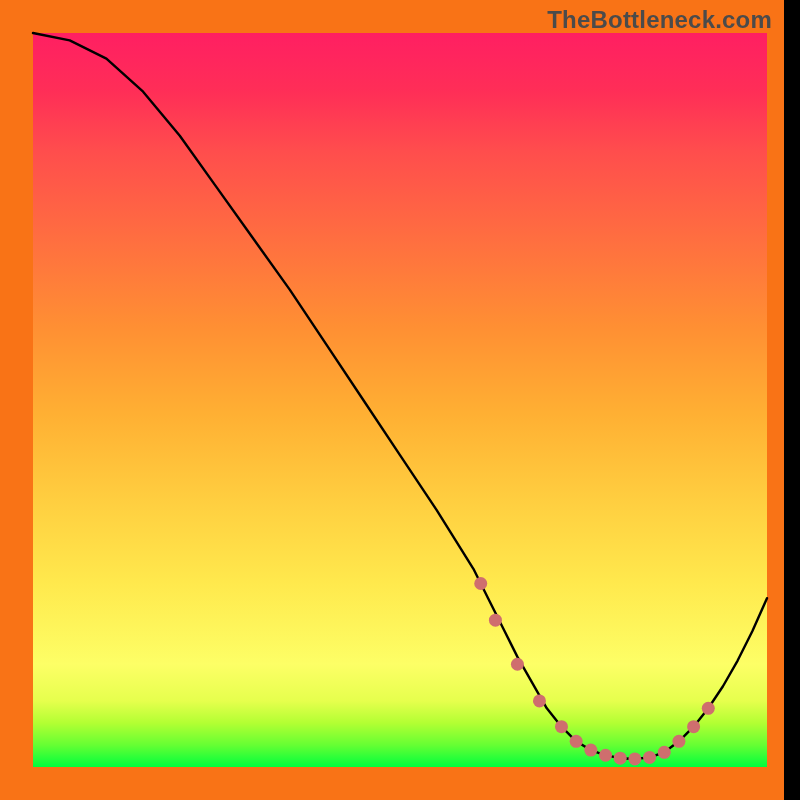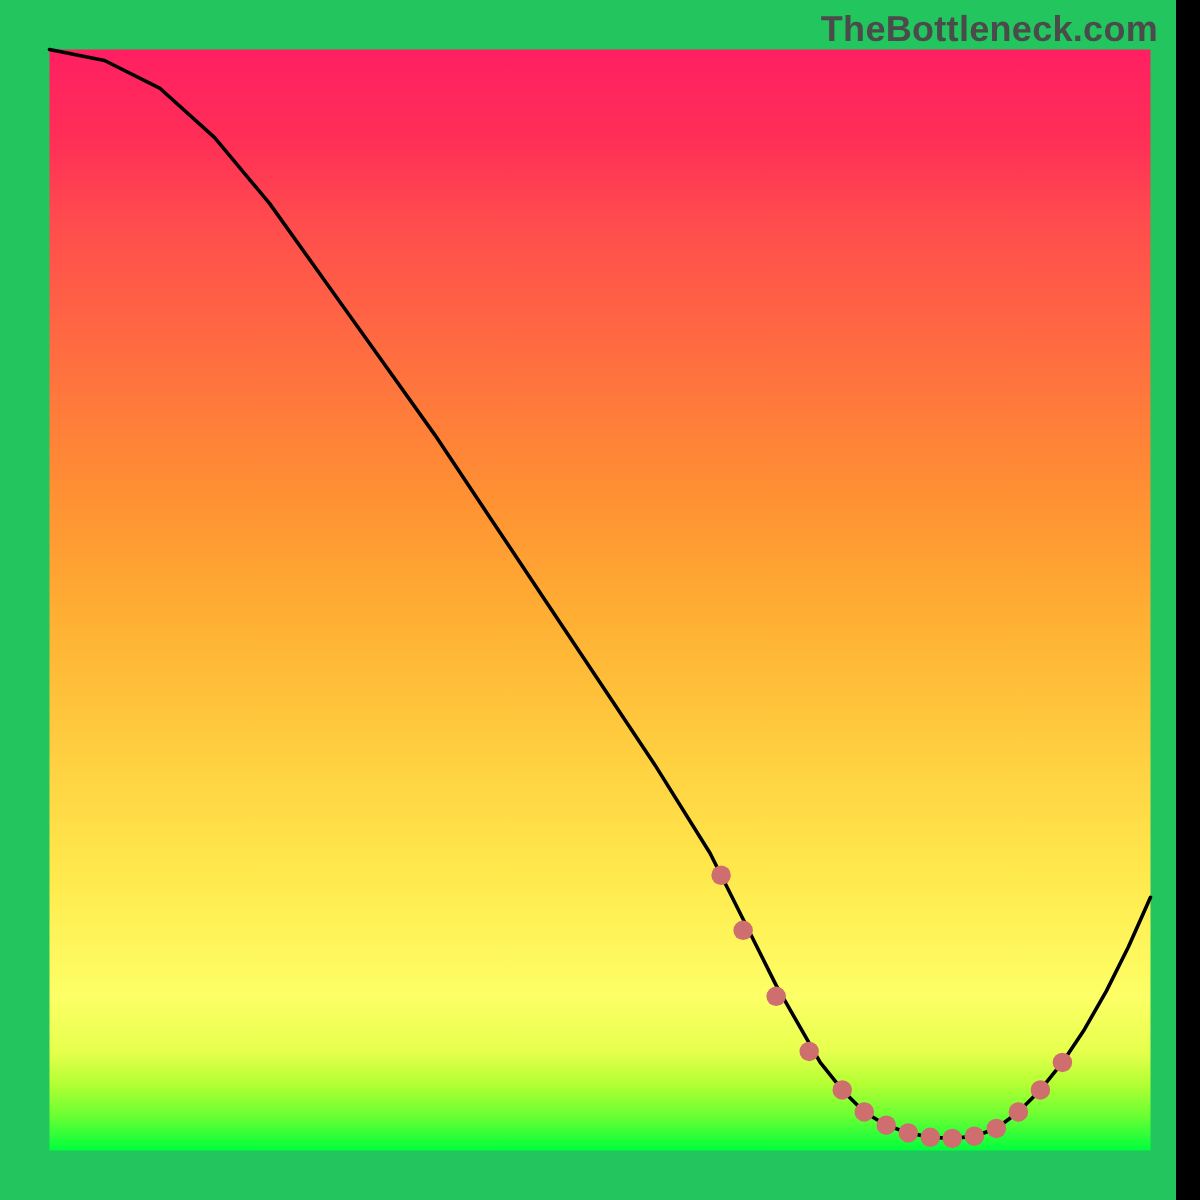--- a/index.html
+++ b/index.html
@@ -1,21 +1,21 @@
 <!DOCTYPE html>
 <html><head>
 <meta charset="utf-8">
 <style>
   * { margin: 0; padding: 0; box-sizing: border-box; }
   html, body { width: 800px; height: 800px; background: #000; overflow: hidden; }
   .frame {
     position: relative;
     width: 784px;
     height: 800px;
-    background: #22c55e;
+    background: #f97316;
   }
   .watermark {
     position: absolute;
     top: 6px;
     right: 12px;
     font-family: Arial, Helvetica, sans-serif;
     font-size: 24px;
     font-weight: 600;
     color: #4b4b4b;
     letter-spacing: 0.2px;

